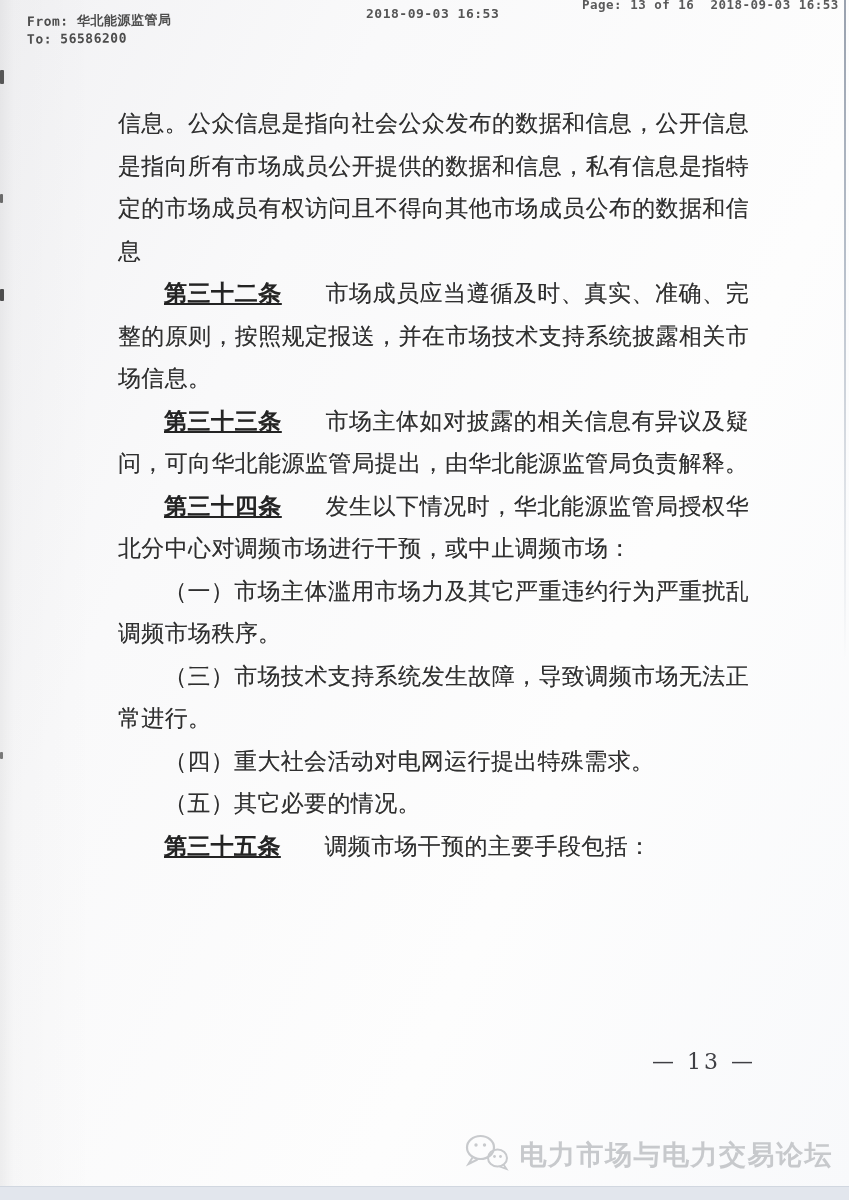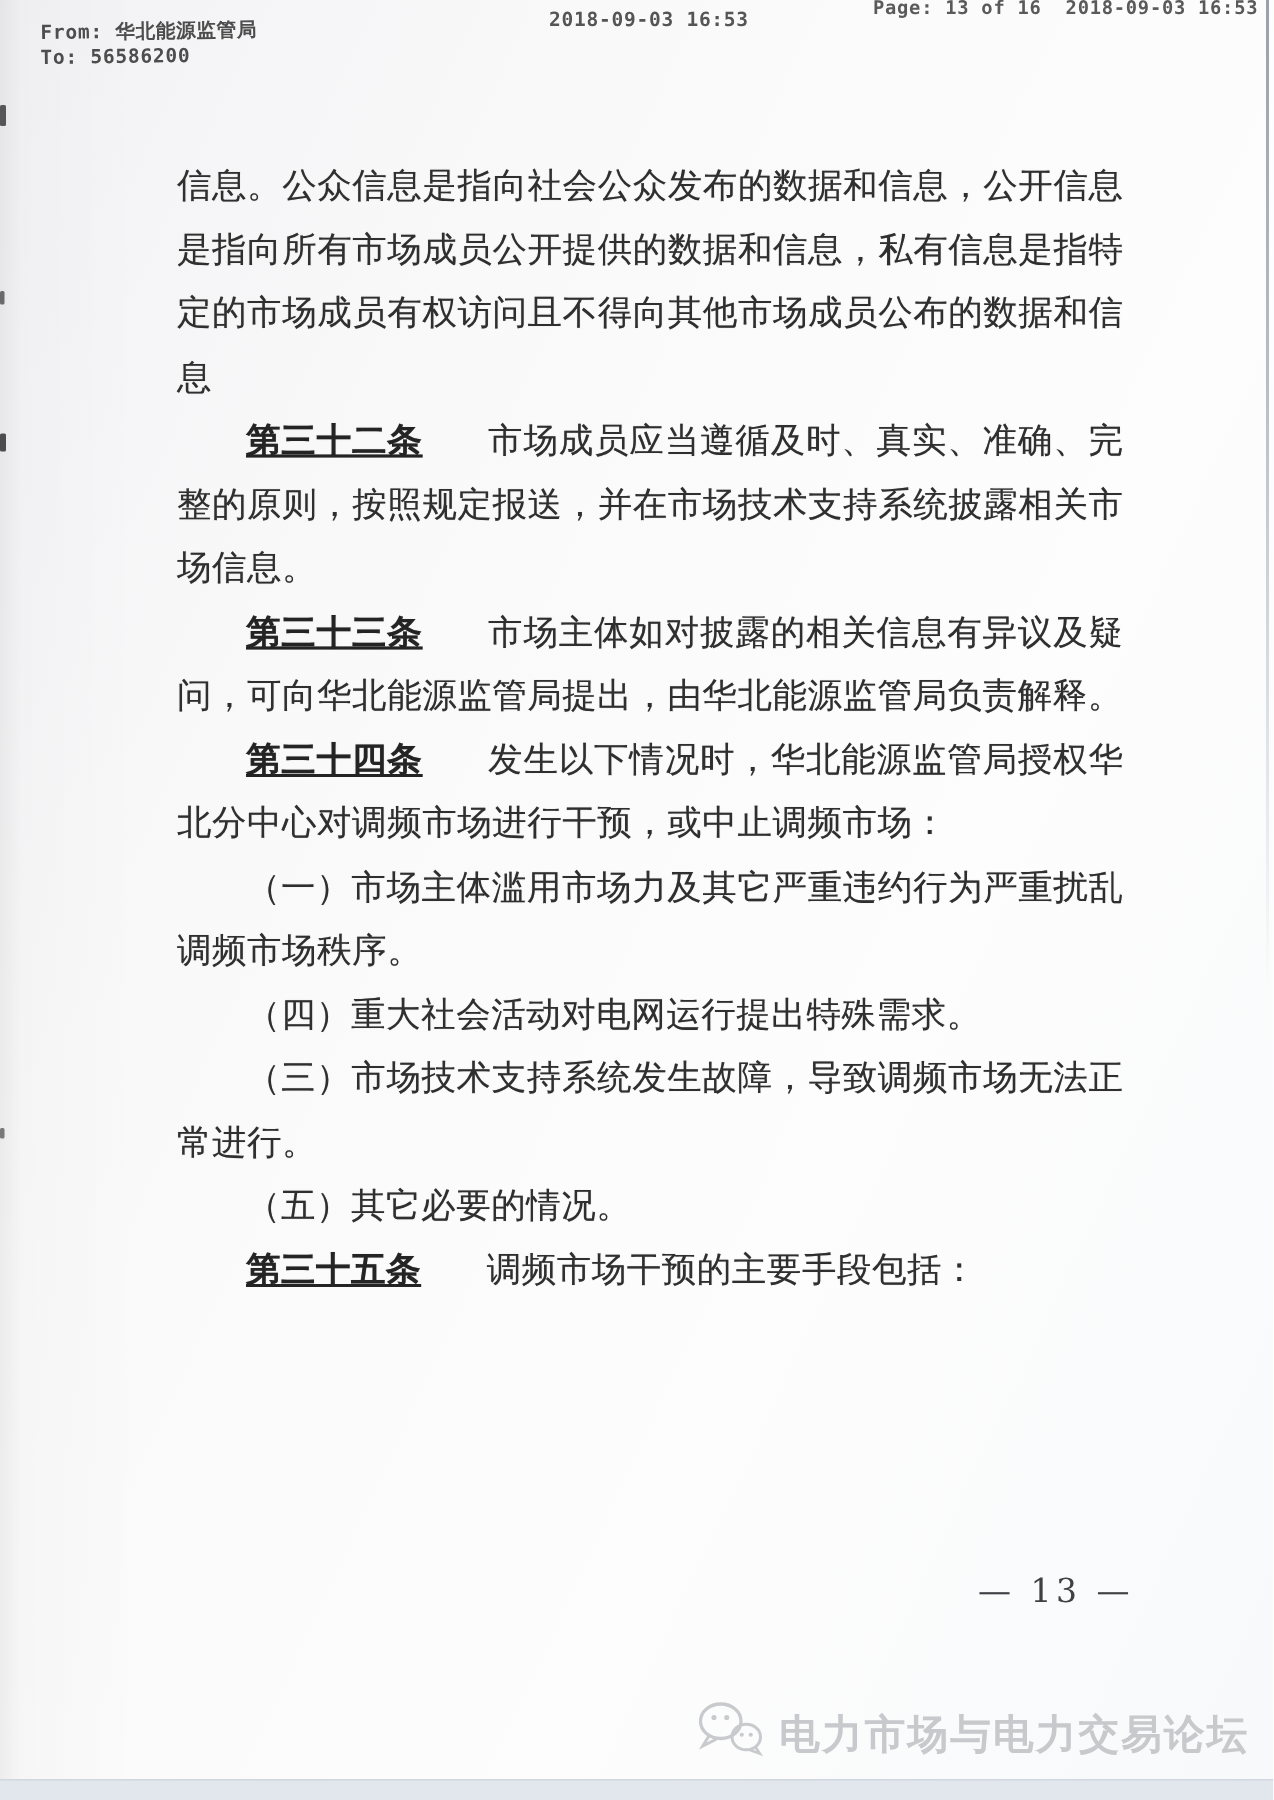--- a/index.html
+++ b/index.html
@@ -68,22 +68,22 @@
   <div class="mono fax-to">To: 56586200</div>
   <div class="mono fax-timestamp">2018-09-03 16:53</div>
   <div class="mono fax-pageinfo">Page: 13 of 16  2018-09-03 16:53</div>
 
   <div class="doc-body">
     <p>信息。公众信息是指向社会公众发布的数据和信息，公开信息是指向所有市场成员公开提供的数据和信息，私有信息是指特定的市场成员有权访问且不得向其他市场成员公布的数据和信息</p>
     <p class="indent"><span class="article-label">第三十二条</span><span>市场成员应当遵循及时、真实、准确、完整的原则，按照规定报送，并在市场技术支持系统披露相关市场信息。</span></p>
     <p class="indent"><span class="article-label">第三十三条</span><span>市场主体如对披露的相关信息有异议及疑问，可向华北能源监管局提出，由华北能源监管局负责解释。</span></p>
     <p class="indent"><span class="article-label">第三十四条</span><span>发生以下情况时，华北能源监管局授权华北分中心对调频市场进行干预，或中止调频市场：</span></p>
     <p class="indent">（一）市场主体滥用市场力及其它严重违约行为严重扰乱调频市场秩序。</p>
+    <p class="indent">（三）市场技术支持系统发生故障，导致调频市场无法正常进行。</p>
     <p class="indent">（四）重大社会活动对电网运行提出特殊需求。</p>
-    <p class="indent">（三）市场技术支持系统发生故障，导致调频市场无法正常进行。</p>
     <p class="indent">（五）其它必要的情况。</p>
     <p class="indent"><span class="article-label">第三十五条</span><span>调频市场干预的主要手段包括：</span></p>
   </div>
 
   <div class="page-number">— 13 —</div>
 
   <div class="watermark">
     <span>
       <svg width="48" height="40" viewBox="0 0 48 40" aria-hidden="true">
         <ellipse cx="17.5" cy="15.5" rx="13.5" ry="11.5" fill="none" stroke="#c8cacd" stroke-width="2.2"></ellipse>

